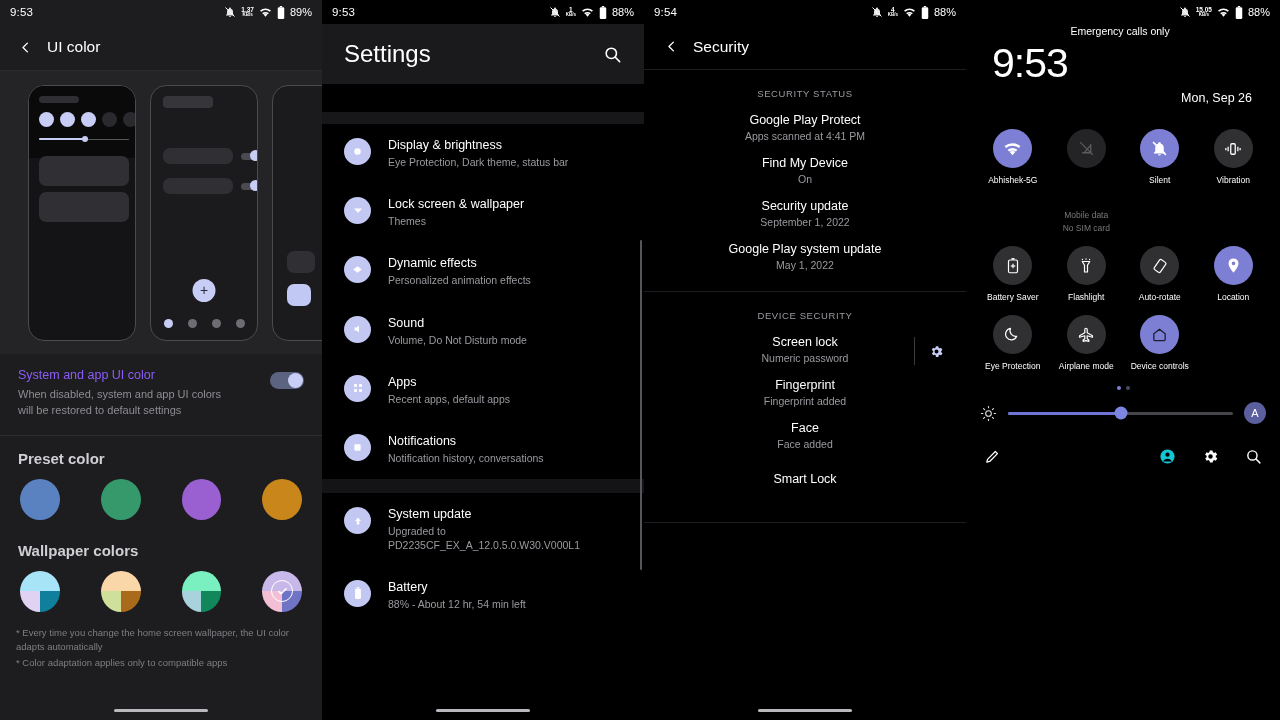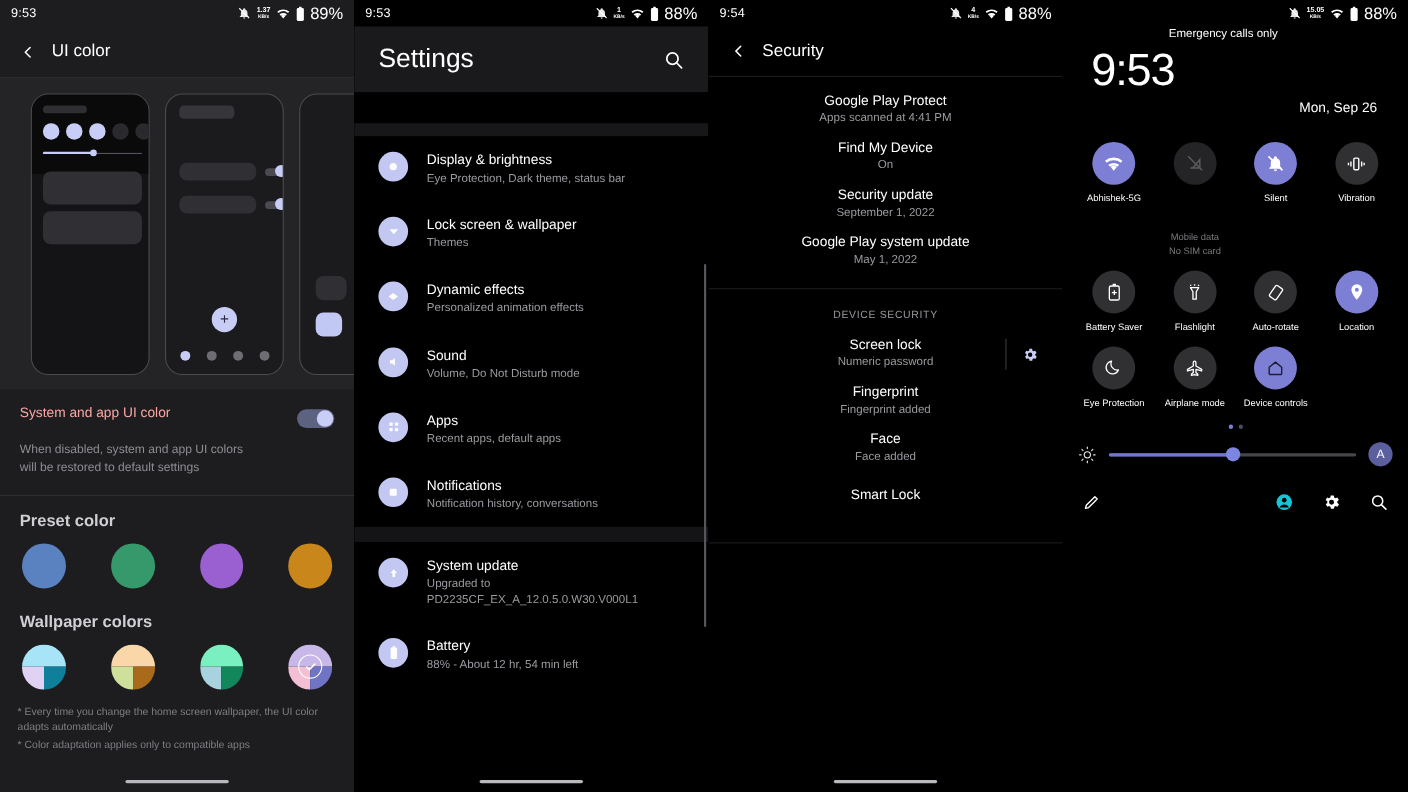--- a/index.html
+++ b/index.html
@@ -19,21 +19,21 @@
   .p4 { width: 314px; background: #000; }
 
   
   .statusbar {
     height: 24px; display: flex; align-items: center;
     padding: 0 10px; color: #fff; font-size: 11px;
     justify-content: space-between;
   }
   .sb-time { font-size: 11.5px; letter-spacing: .2px; }
   .sb-right { display: flex; align-items: center; gap: 5px; }
-  .sb-pct { font-size: 15px; }
+  .sb-pct { font-size: 11px; }
   .netspeed { display:flex; flex-direction:column; align-items:center; line-height:1; }
   .netspeed .v { font-size: 6.5px; font-weight: 700; }
   .netspeed .u { font-size: 4.5px; font-weight: 700; }
   .sb-emerg { font-size: 10.5px; color: #fff; margin-right: 4px; margin-top: 37px; }
   svg { display: block; }
 
   
   .p1-header { height: 46px; display: flex; align-items: center; gap: 14px; padding: 0 18px; }
   .p1-back { color: #fff; }
   .p1-title { color: #fff; font-size: 15.5px; }
@@ -63,21 +63,21 @@
   .fab-mini { position:absolute; width:23px; height:23px; border-radius:50%; background:#c8cdf5;
     display:flex; align-items:center; justify-content:center; color:#2b2b40; font-size:14px; line-height:1; }
   .navdots { position:absolute; display:flex; gap:15px; align-items:center; }
   .navdot { width:9px; height:9px; border-radius:50%; background:#6d6d73; }
   .navdot.a { background:#c8cdf5; }
 
   .p1-row {
     padding: 14px 18px 16px; display:flex; align-items:flex-start; justify-content:space-between; gap:10px;
     border-bottom: 1px solid #2e2e31;
   }
-  .p1-row-title { color:#fca5a5; font-size: 12.5px; margin-bottom: 20px; }
+  .p1-row-title { color:#8b5cf6; font-size: 12.5px; margin-bottom: 5px; }
   .p1-row-sub { color:#8d8d93; font-size: 11px; line-height: 1.45; max-width: 215px; }
   .switch { width: 34px; height: 17px; border-radius: 10px; background:#5c6380; position:relative; flex:0 0 auto; margin-top:4px; }
   .switch::after { content:''; position:absolute; right:1px; top:1px; width:15px; height:15px; border-radius:50%; background:#c9cef7; }
 
   .sec-label { color:#cfcfd4; font-size: 15px; padding: 14px 18px 0; font-weight: bold; }
   .swatch-row { display:flex; gap: 41px; padding: 12px 20px 0; }
   .swatch { width: 41px; height: 41px; border-radius: 50%; }
   .wp-swatch { width:41px; height:41px; border-radius:50%; position:relative; overflow:hidden; }
   .wp-q { position:absolute; width:50%; height:50%; }
   .wp-top { top:0; left:0; width:100%; height:50%; }
@@ -451,20 +451,21 @@
 
     <div class="p3-header">
       <span>
         <svg width="15" height="15" viewBox="0 0 24 24" fill="none" stroke="#fff" stroke-width="2.2" stroke-linecap="round" stroke-linejoin="round">
             <polyline points="15 5 8 12 15 19"></polyline>
           </svg>
       </span>
       <span class="p3-title">Security</span>
     </div>
 
+    <div class="sec-hdr">SECURITY STATUS</div>
     <div class="sec-item">
       <div class="t">Google Play Protect</div>
       <div class="s">Apps scanned at 4:41 PM</div>
     </div>
     <div class="sec-item">
       <div class="t">Find My Device</div>
       <div class="s">On</div>
     </div>
     <div class="sec-item">
       <div class="t">Security update</div>

